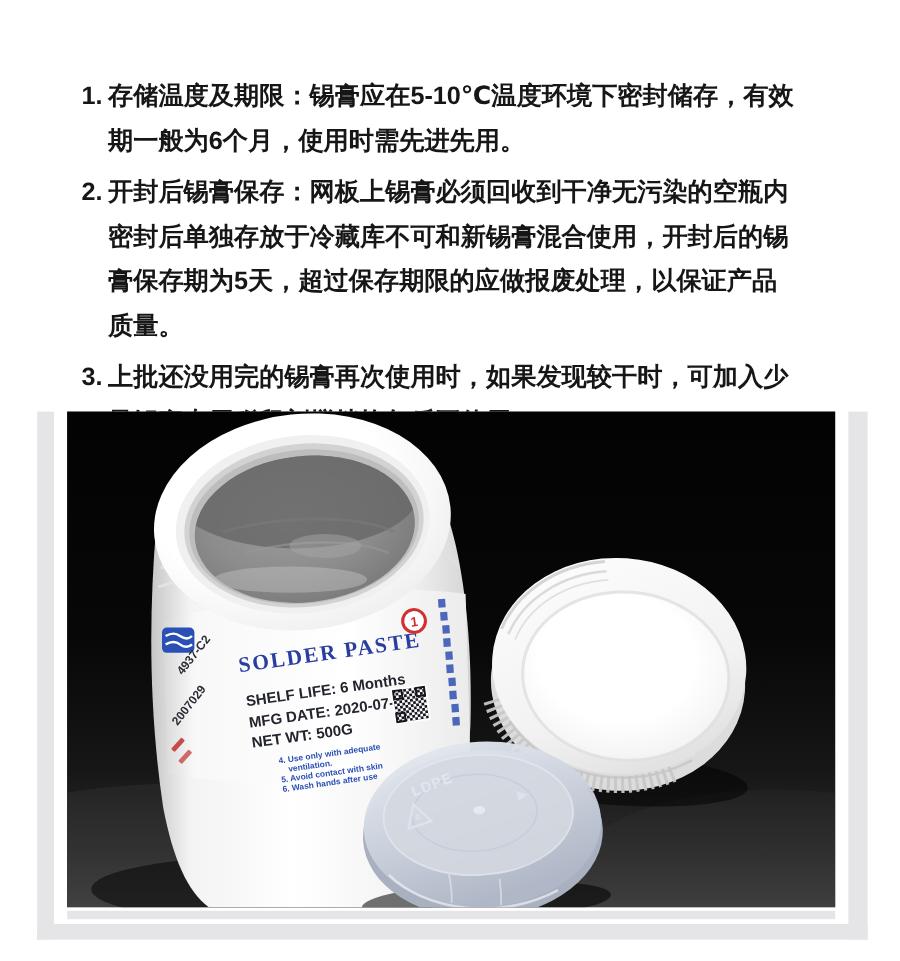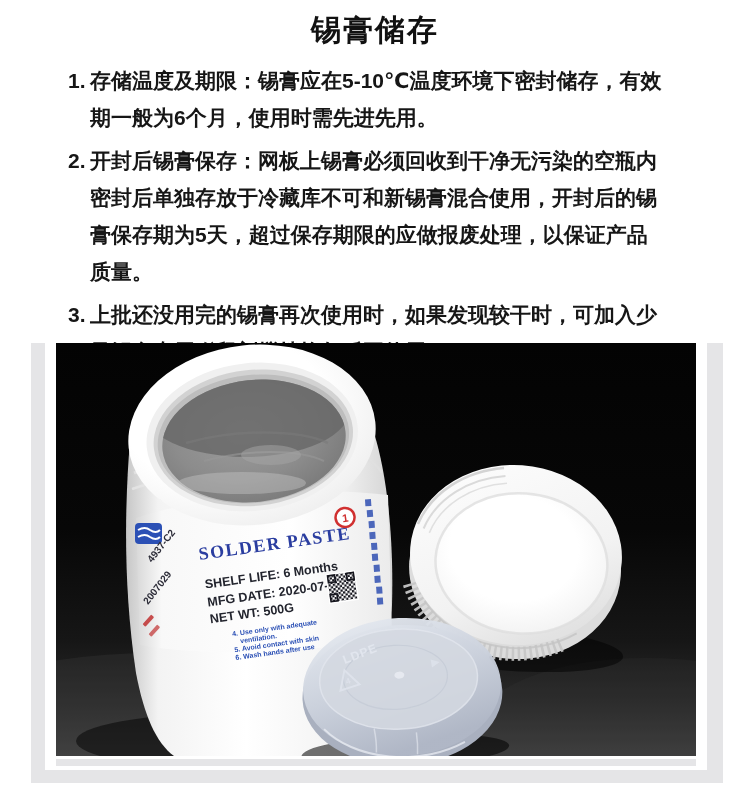--- a/index.html
+++ b/index.html
@@ -21,21 +21,20 @@
     padding:0 11px 14px 11px;background:#ffffff;
   }
   .photo{width:640px;height:413px;display:block;background:#050505;}
   .frame-strip{position:absolute;left:11px;top:416px;width:640px;height:7px;background:#e5e5e7;}
 </style>
 </head>
 <body>
 
 <div class="page">
 
-  <h1 class="title">锡膏储存</h1>
 
   <div class="instructions">
     <div class="instr-item">
       <span class="instr-num">1.</span>
       <span class="instr-text">存储温度及期限：锡膏应在5-10℃温度环境下密封储存，有效期一般为6个月，使用时需先进先用。</span>
     </div>
     <div class="instr-item">
       <span class="instr-num">2.</span>
       <span class="instr-text">开封后锡膏保存：网板上锡膏必须回收到干净无污染的空瓶内密封后单独存放于冷藏库不可和新锡膏混合使用，开封后的锡膏保存期为5天，超过保存期限的应做报废处理，以保证产品质量。</span>
     </div>

